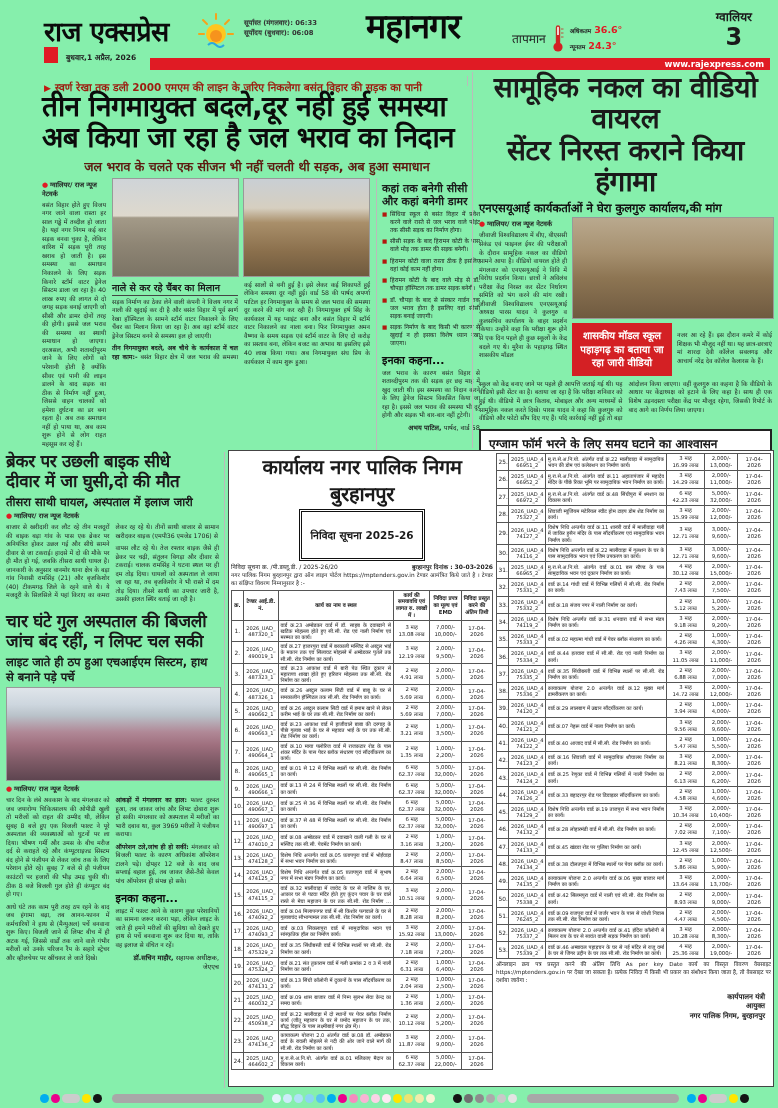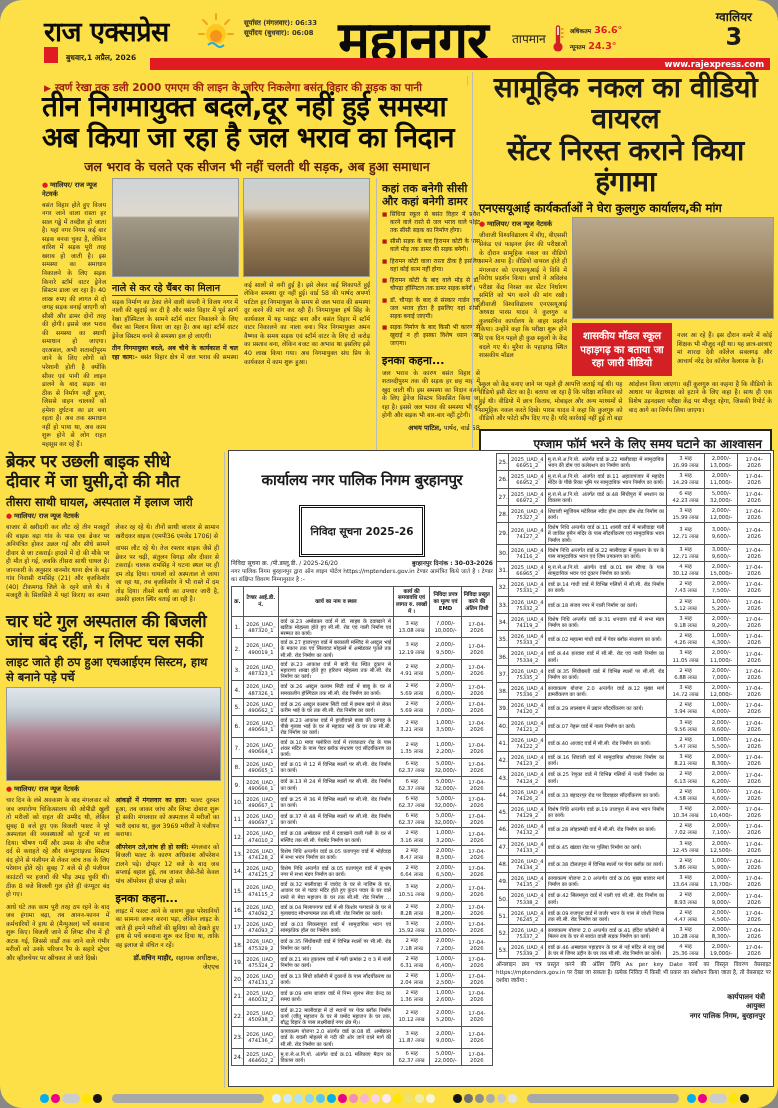--- a/index.html
+++ b/index.html
@@ -1,25 +1,25 @@
 <!DOCTYPE html>
 <html lang="hi"><head>
 <meta charset="utf-8">
 <style>
   html,body{margin:0;padding:0;background:#888;}
-  .page{position:relative;width:778px;height:1108px;margin:0 auto;background:#fde047;
-        font-family:"DejaVu Sans",sans-serif;color:#1a1a1a;overflow:hidden;border-radius:22px;}
+  .page{position:relative;width:778px;height:1108px;margin:0 auto;background:#86efac;
+        font-family:"DejaVu Sans",sans-serif;color:#1a1a1a;overflow:hidden;}
   
   .hdr{position:absolute;left:0;top:0;width:778px;height:74px;}
   .brand{position:absolute;left:44px;top:12px;font-size:27px;font-weight:700;color:#0b0b0b;letter-spacing:-0.5px;}
   .brand-sq{position:absolute;left:44px;top:47px;width:14px;height:16px;background:#e01b24;}
   .issue-date{position:absolute;left:66px;top:52px;font-size:7.5px;font-weight:700;color:#222;}
   .sun{position:absolute;left:196px;top:12px;width:40px;height:36px;}
   .sun-times{position:absolute;left:244px;top:18px;font-size:6.8px;font-weight:700;color:#333;line-height:1.5;}
-  .masthead{position:absolute;left:318px;top:2px;width:190px;text-align:center;font-size:53px;font-weight:700;color:#0a0a0a;letter-spacing:-1px;}
+  .masthead{position:absolute;left:318px;top:2px;width:190px;text-align:center;font-size:34px;font-weight:700;color:#0a0a0a;letter-spacing:-1px;}
   .temp{position:absolute;left:512px;top:22px;display:flex;align-items:center;gap:5px;}
   .temp-label{font-size:12px;font-weight:400;color:#222;}
   .temp-col{font-size:6px;font-weight:700;color:#222;line-height:1.7;}
   .temp-col .v{color:#e01b24;font-size:9.5px;margin-left:3px;}
   .city{position:absolute;right:26px;top:8px;text-align:center;}
   .city .c{font-size:12px;font-weight:700;}
   .city .p{font-size:24px;font-weight:700;line-height:1;}
   .redbar{position:absolute;left:150px;right:8px;top:58px;height:12px;background:#e01b24;}
   .site{position:absolute;right:6px;top:1px;color:#fff;font-size:8.5px;font-weight:700;}
   
@@ -60,36 +60,36 @@
   .exam-row{display:flex;gap:5px;}
   .exam-c1{width:88px;flex:none;}
   .exam-right{flex:1;}
   .exam-ph{width:100%;height:100px;border:1px solid #999;background:
       linear-gradient(180deg,#b9a98e 0%,#a6906f 35%,#8d7553 60%,#6f5a40 100%);}
   .exam-sub{display:flex;gap:5px;margin-top:4px;align-items:center;}
   .redbox{width:92px;flex:none;background:#d42024;color:#fff;font-size:10px;font-weight:700;
           text-align:center;padding:6px 4px;line-height:1.35;align-self:flex-start;}
   .exam-bottom{margin-top:4px;}
   .assure{border:2px solid #222;margin-top:6px;padding:4px 8px 5px;background:#fff;}
-  .assure h3{margin:0 0 3px;text-align:right;font-size:12px;font-weight:700;}
+  .assure h3{margin:0 0 3px;text-align:left;font-size:12px;font-weight:700;}
   .assure p{margin:0;font-size:6px;line-height:1.4;text-align:justify;}
   
   .bl{position:absolute;left:6px;top:452px;width:219px;height:636px;border-right:1px solid #bbb;padding-right:5px;box-sizing:border-box;}
   .bl h2{margin:0;font-size:17px;line-height:1.15;font-weight:700;letter-spacing:-0.3px;}
   .bl .deck{font-size:11.5px;font-weight:700;margin:3px 0 2px;}
   .hos{margin-top:8px;}
   .hos-ph{width:100%;height:92px;border:1px solid #999;margin:3px 0;background:
       linear-gradient(180deg,#dfe5ea 0%,#cdd6de 18%,#b9c2c9 30%,#b08896 48%,#9f6f7e 62%,#7e5a66 80%,#5e4550 100%);}
   .bl b{font-weight:700;}
   
   .tender{position:absolute;left:228px;top:450px;width:546px;height:637px;border:1px solid #444;
           background:#fff;box-sizing:border-box;display:flex;gap:3px;padding:2px;}
   .t-left{width:262px;flex:none;overflow:hidden;}
   .t-right{flex:1;overflow:hidden;display:flex;flex-direction:column;}
-  .t-title{font-size:15px;font-weight:700;text-align:center;margin:16px;letter-spacing:-0.3px;}
+  .t-title{font-size:20px;font-weight:700;text-align:center;margin:0;letter-spacing:-0.3px;}
   .t-badge-wrap{text-align:center;margin:2px 0;}
   .t-badge{display:inline-block;border:3px double #111;padding:16px 8px;font-size:10.5px;font-weight:700;}
   .t-ref{display:flex;justify-content:space-between;font-size:6px;margin:1px 0;}
   .t-ref .d{font-weight:700;}
   .t-intro{font-size:5.8px;line-height:1.35;text-align:justify;margin:0 0 2px;}
   table.tt{width:100%;border-collapse:collapse;table-layout:fixed;}
   table.tt th,table.tt td{border:0.5px solid #555;padding:1px 1.5px;vertical-align:middle;}
   table.tt th{font-size:5.4px;font-weight:700;text-align:center;line-height:1.25;}
   td.sn{font-size:5.8px;text-align:center;}
   td.tid{font-size:5.1px;word-break:break-all;text-align:center;line-height:1.2;}

